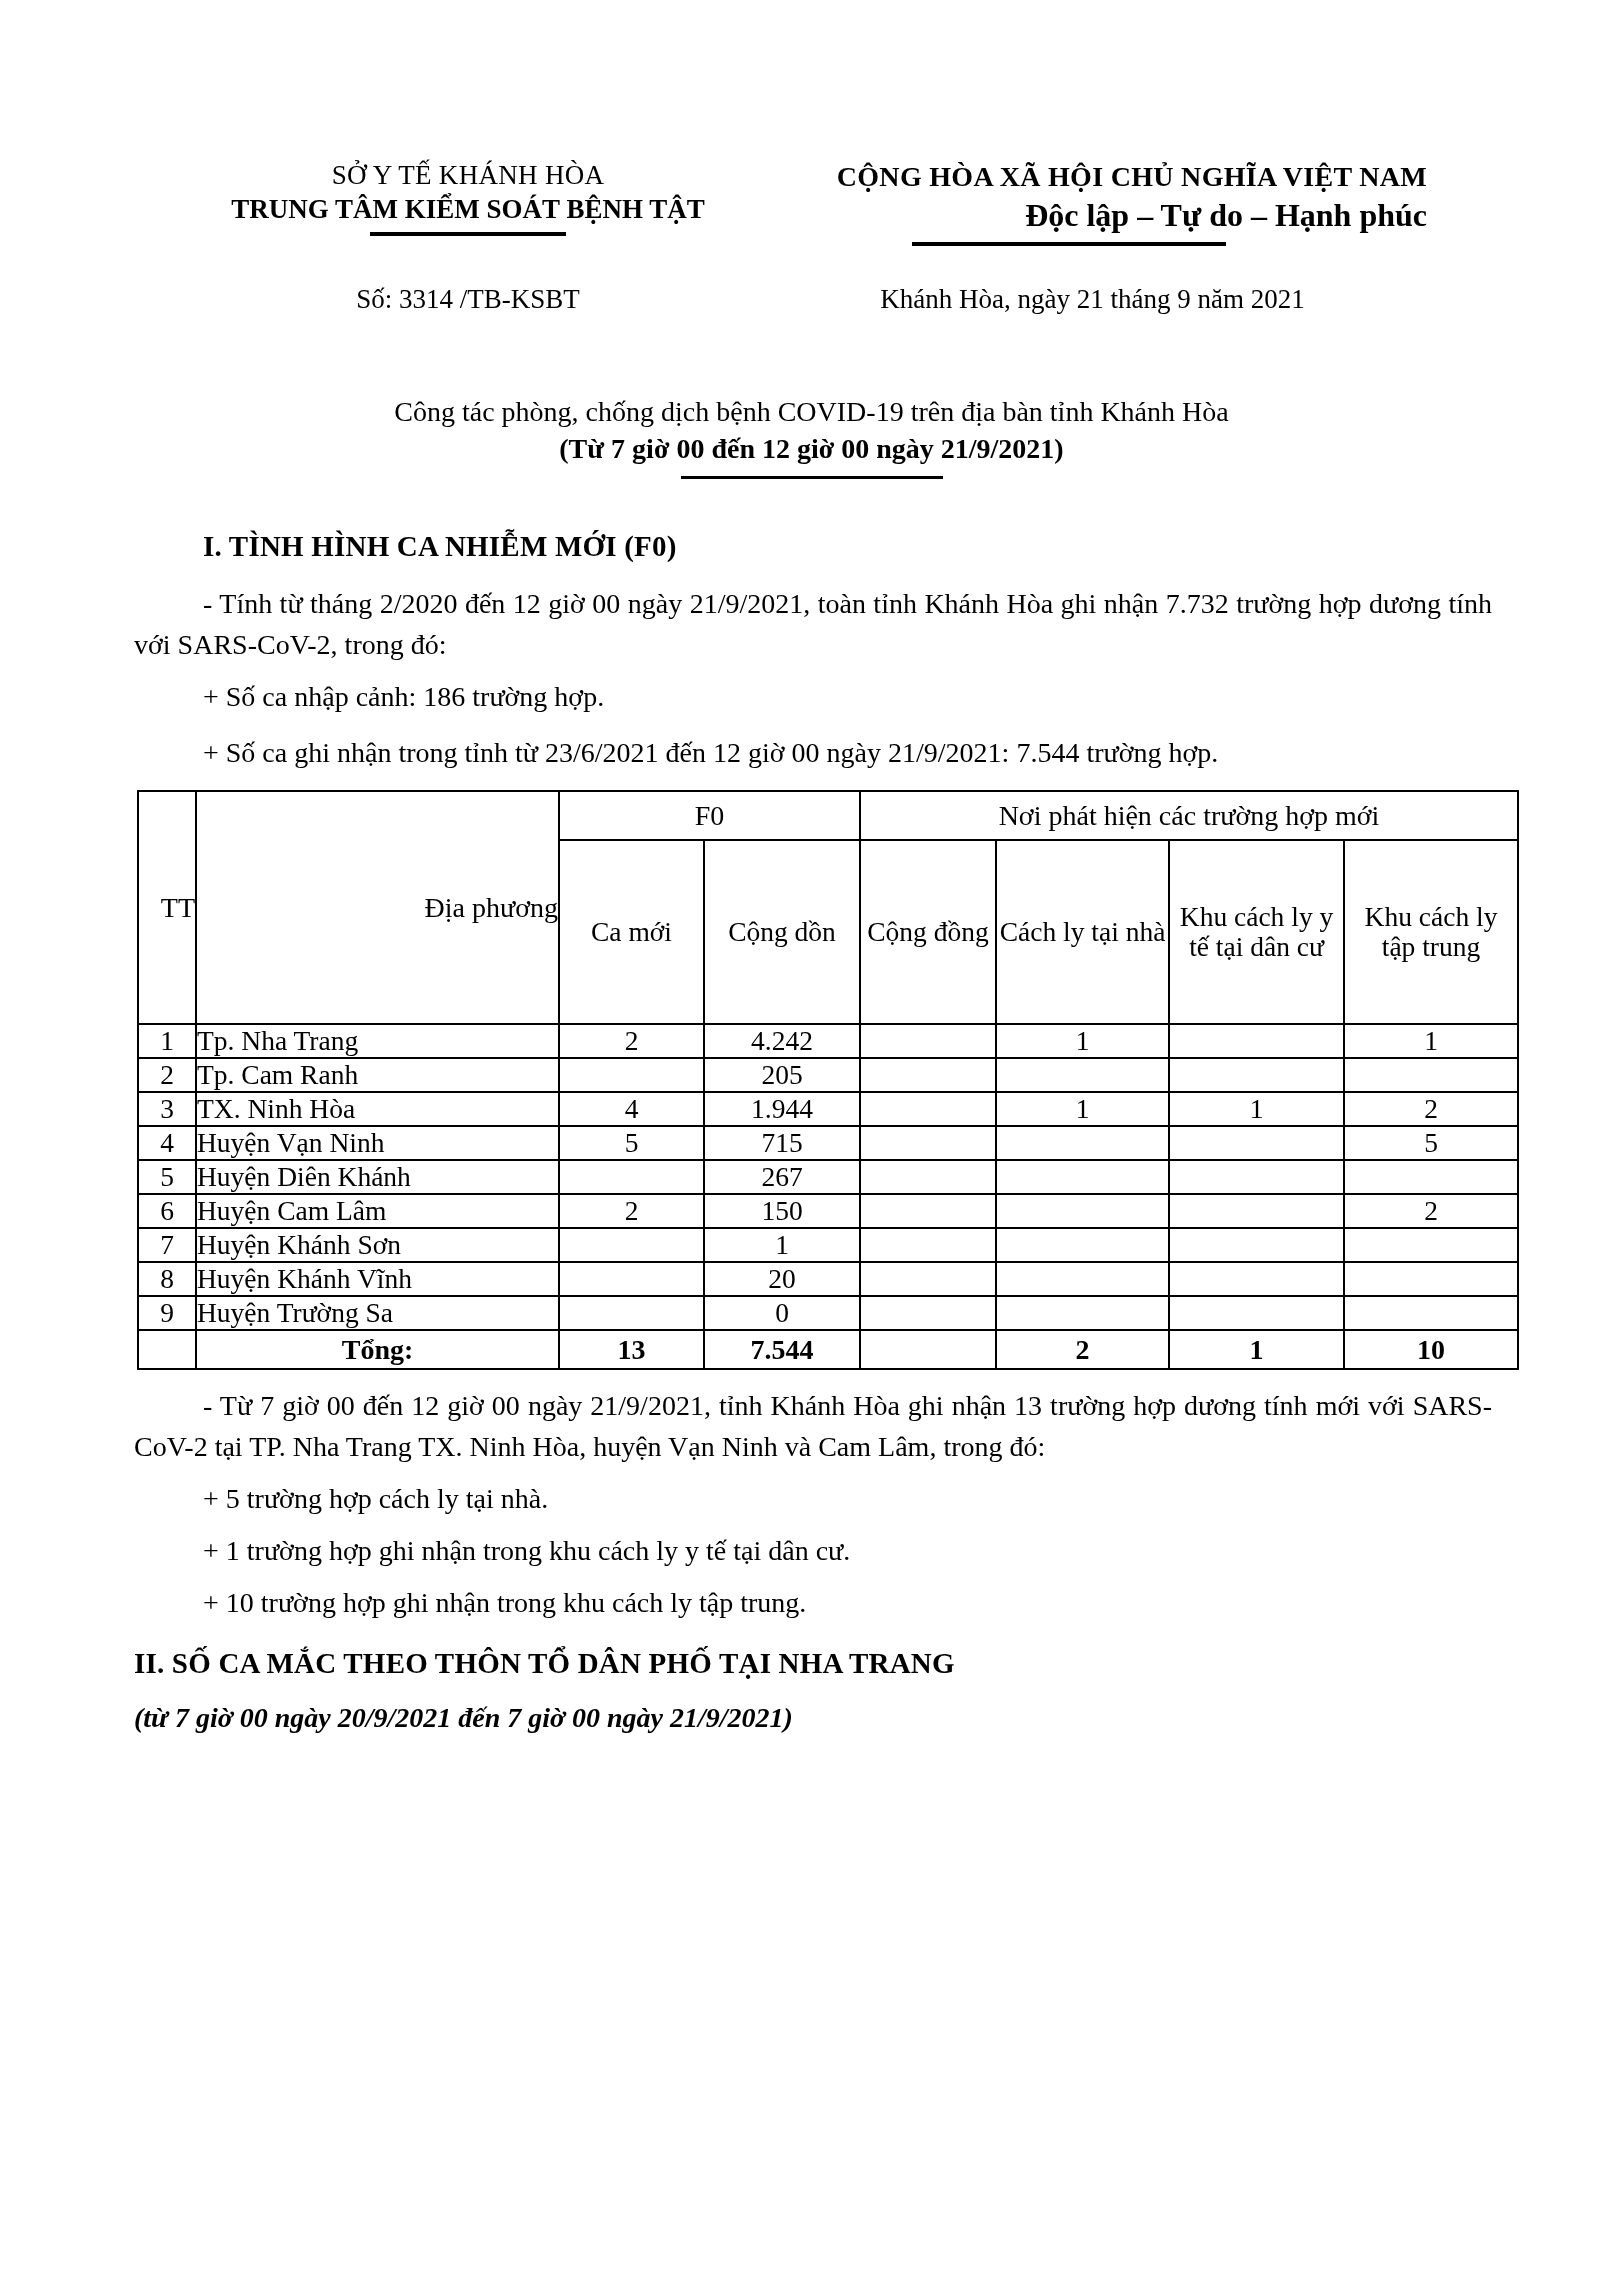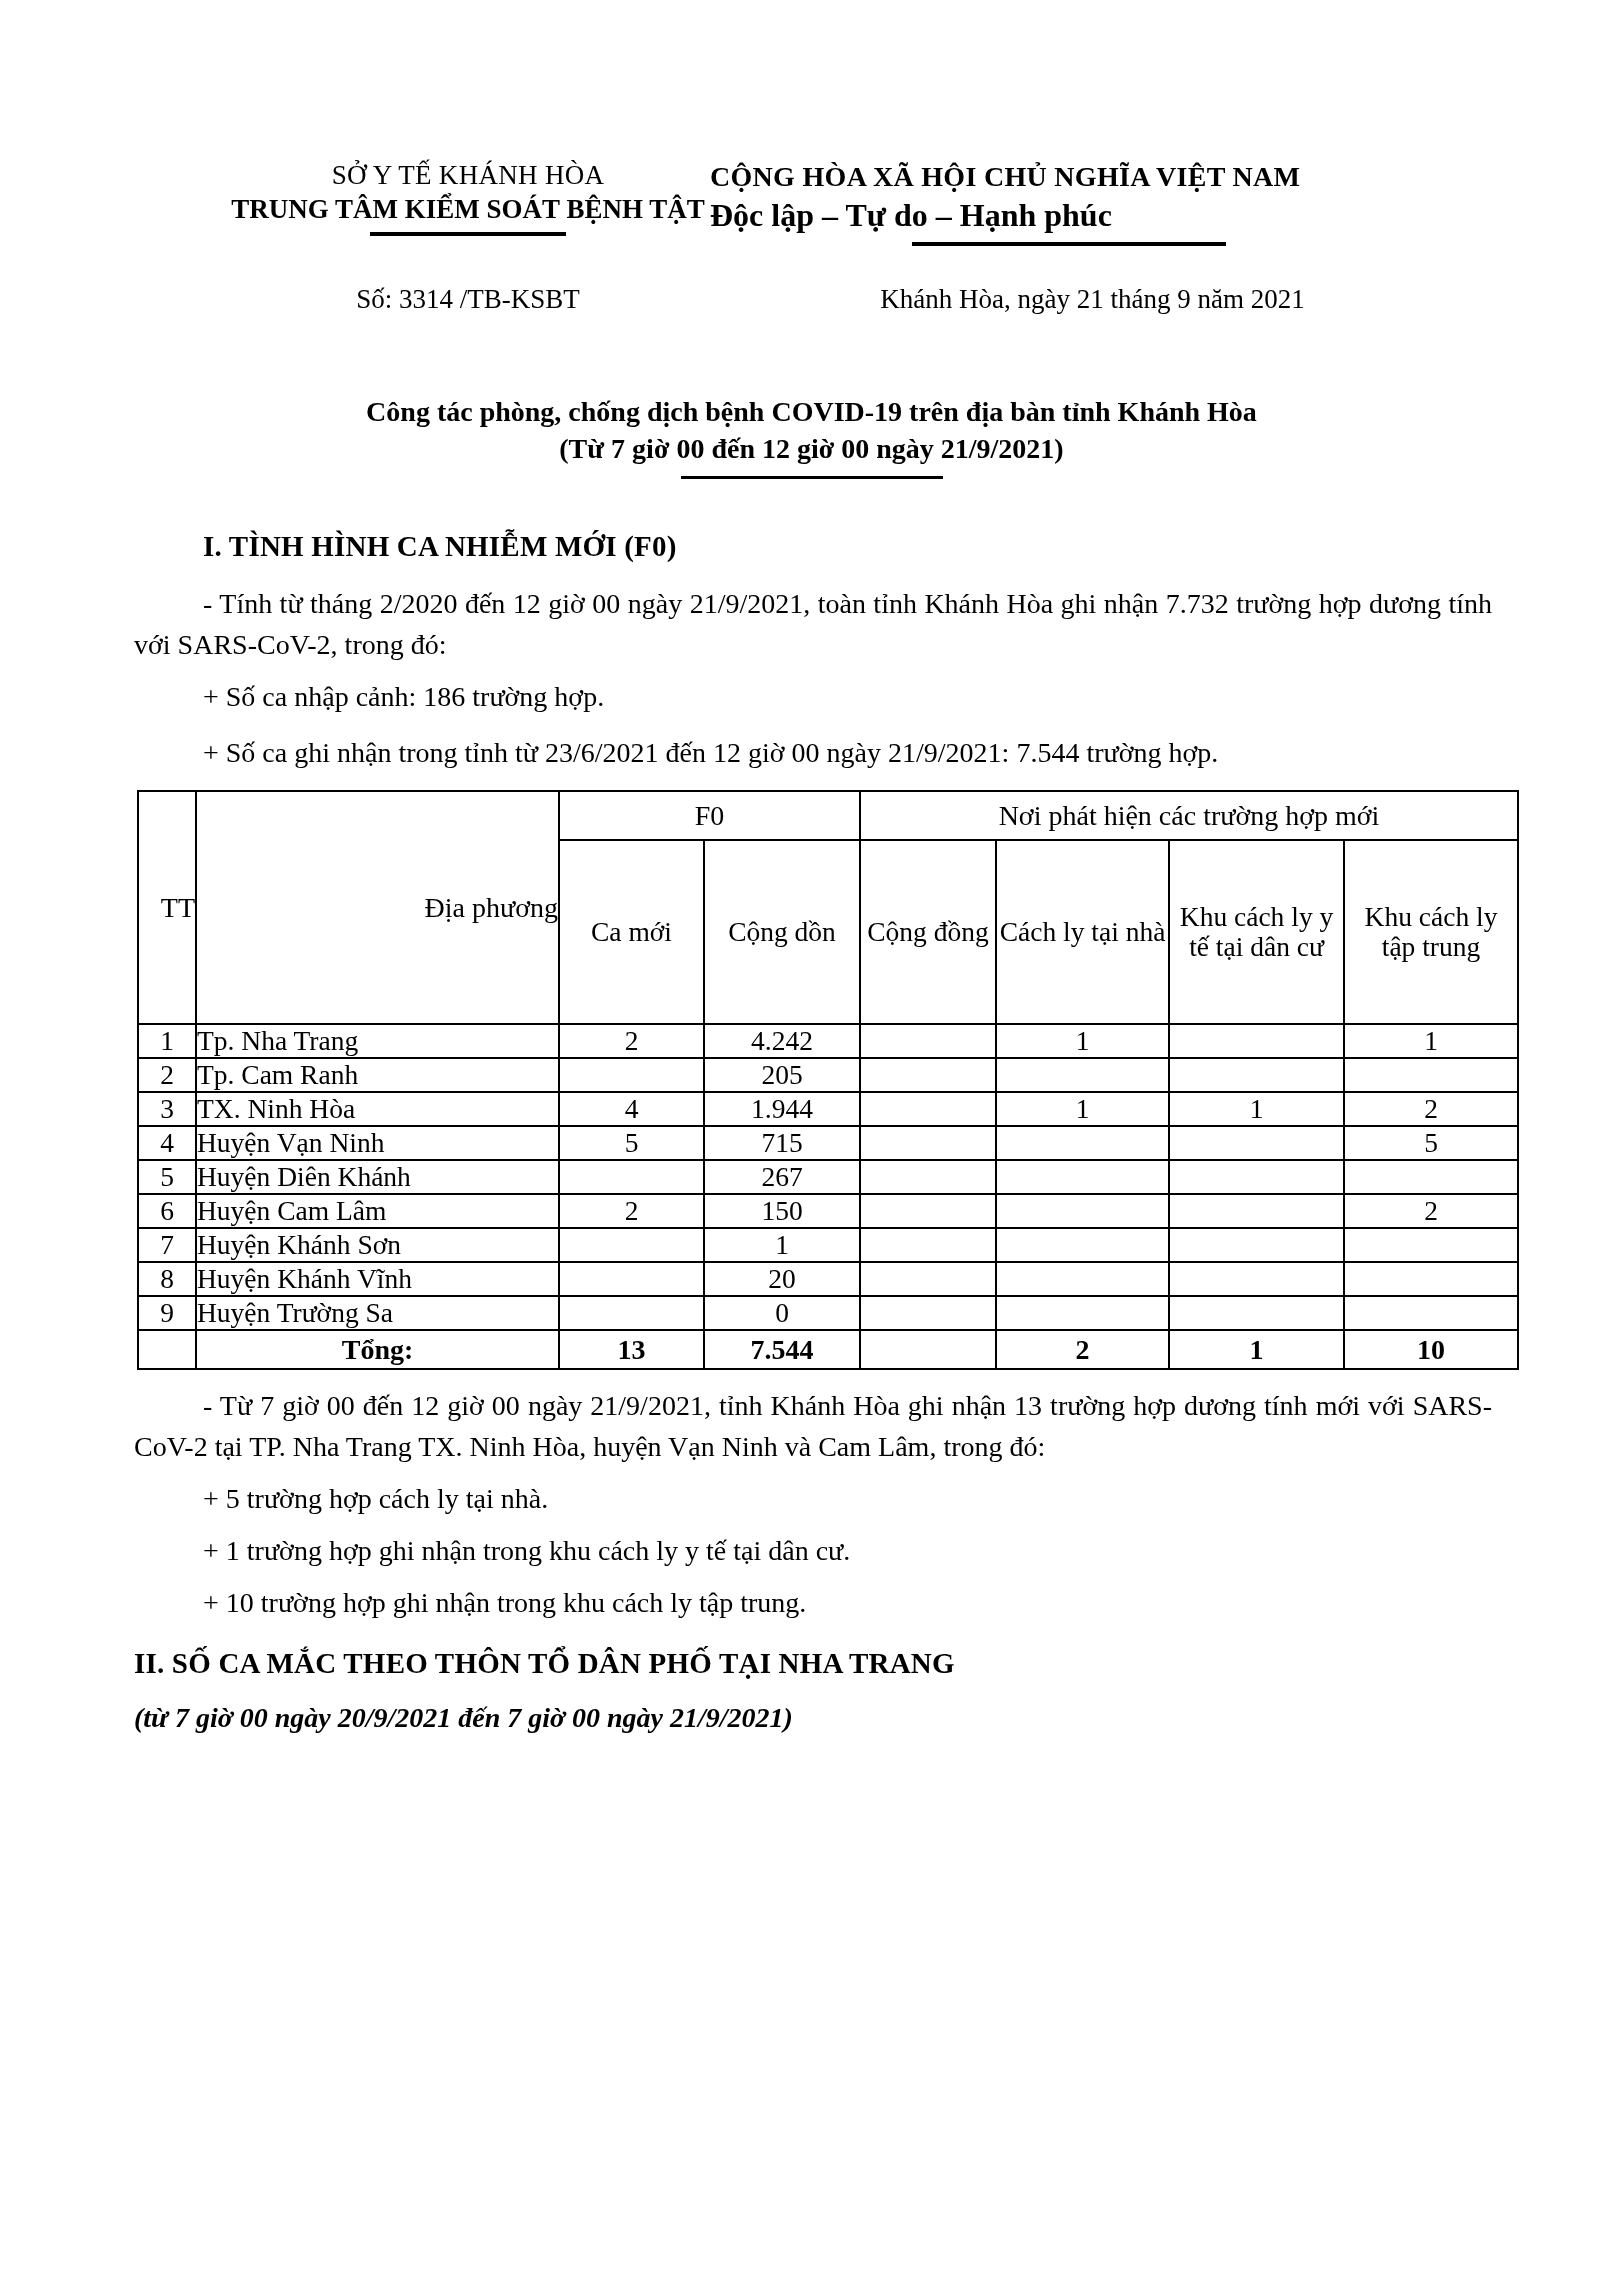--- a/index.html
+++ b/index.html
@@ -31,21 +31,21 @@
     padding-top: 160px;
     box-sizing: border-box;
   }
   .mast-left {
     width: 484px;
     margin-left: 226px;
     text-align: center;
   }
   .mast-right {
     flex: 1;
-    text-align: left;
+    text-align: right;
     padding-right: 196px;
   }
   .org-line1 {
     font-size: 27px;
     letter-spacing: 0.3px;
     line-height: 1.18;
     white-space: nowrap;
   }
   .org-line2 {
     font-size: 27px;
@@ -108,21 +108,21 @@
     margin-top: 79px;
   }
   .title-main {
     font-size: 30px;
     font-weight: bold;
     letter-spacing: 0.7px;
     line-height: 1.2;
   }
   .title-sub {
     font-size: 28px;
-    font-weight: bold;
+    font-weight: normal;
     line-height: 1.25;
     margin-top: 7.9px;
   }
   .title-sub2 {
     font-size: 28px;
     font-weight: bold;
     line-height: 1.25;
     margin-top: 2.6px;
   }
   .rule-title {

